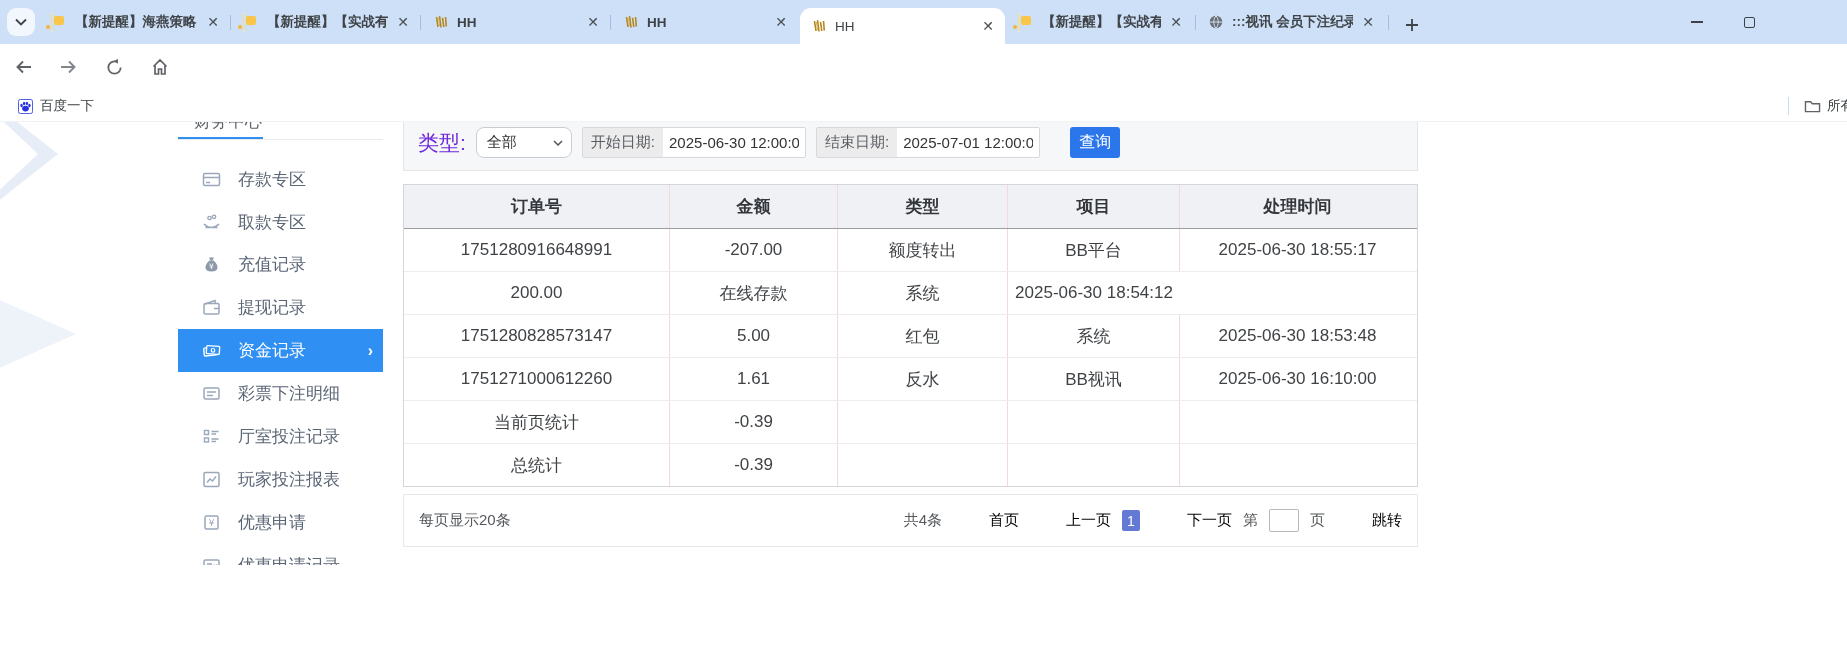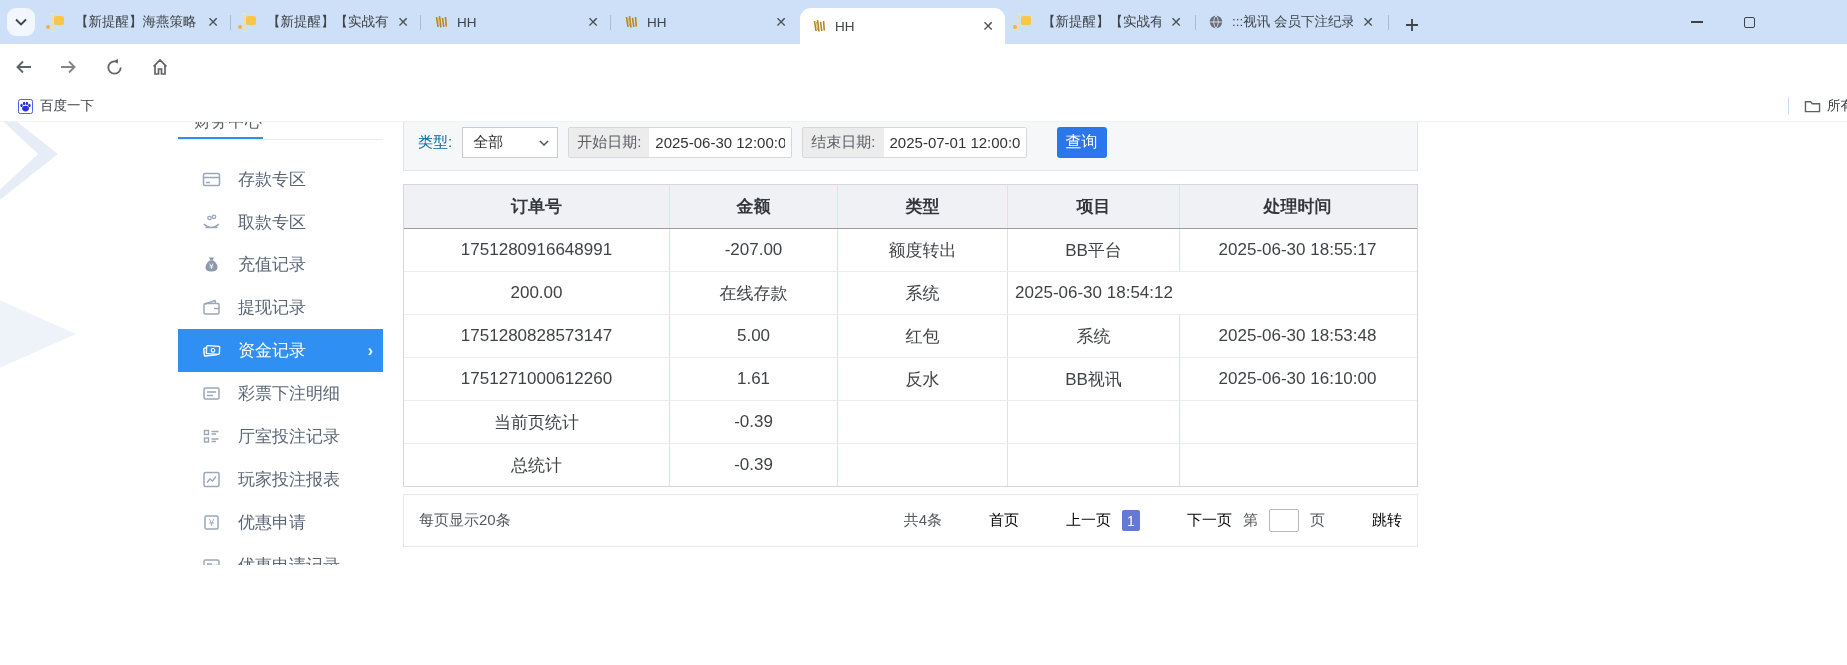--- a/index.html
+++ b/index.html
@@ -6,21 +6,21 @@
   body { background:#666; }
   .screen { position:relative; width:1847px; height:665px; background:#fff;
     font-family:"Liberation Sans","DejaVu Sans",sans-serif; overflow:hidden; }
 
   
   .tabbar { position:absolute; left:0; top:0; width:1847px; height:44px; background:#cde0f8; }
   .tabsearch-btn { position:absolute; left:7px; top:8px; width:28px; height:28px; border-radius:9px;
     background:#f2f6fd; display:flex; align-items:center; justify-content:center; cursor:pointer; }
   .tab { position:absolute; top:8px; height:36px; display:flex; align-items:center;
     padding:0 8px 0 11px; cursor:pointer; overflow:hidden; }
-  .tab.inactive { height:30px; top:7px; }
+  .tab.inactive { height:30px; top:7px;font-weight:bold; }
   .tab.active { background:#fff; border-radius:11px 11px 0 0; }
   .tab .favicon { flex:0 0 16px; width:16px; height:16px; margin-right:8px; position:relative; }
   .tab .t-title { flex:1; font-size:13.5px; color:#3f4347; white-space:nowrap; overflow:hidden; }
   .tab .t-close { flex:0 0 18px; width:18px; height:18px; margin-left:6px; border-radius:50%;
     display:flex; align-items:center; justify-content:center; font-size:14px; color:#4a4e53; }
   .tab-divider { position:absolute; top:15px; width:1px; height:15px; background:#a4bcdf; }
   .fav-comment { width:16px; height:16px; background:#fff; border:1px solid #ecdfae; border-radius:3px; position:relative; }
   .fav-comment i { position:absolute; left:2px; top:2px; width:10px; height:9px; background:#f7c64a; border-radius:2px; display:block; }
   .fav-comment b { position:absolute; right:2px; bottom:2px; width:4px; height:4px; background:#f3b33c; border-radius:50%; display:block; }
   .newtab-btn { position:absolute; left:1398px; top:11px; width:28px; height:28px; border-radius:50%;
@@ -64,22 +64,22 @@
   .side-item .lbl { font-size:17px; color:#5a6575; margin-left:17px; white-space:nowrap; }
   .side-item.active { background:#2f8ff2; }
   .side-item.active .lbl { color:#fff; }
   .side-item .chev { position:absolute; right:10px; color:#fff; font-size:16px; font-weight:bold; }
   .sicon { width:19px; height:19px; flex:0 0 19px; }
 
   
   .filterbox { position:absolute; left:403px; top:-14px; width:1015px; height:63px; background:#f6f7f8;
     border:1px solid #e3e4e6; }
   .f-row { position:absolute; left:0; top:18px; width:100%; height:31px; display:flex; align-items:center; }
-  .f-label { font-size:15px; color:#0369a1; }
-  .f-select { width:96px; height:31px; background:#fff; border:1px solid #c9ccd0; border-radius:0;
+  .f-label { font-size:21px; color:#6d28d9; }
+  .f-select { width:96px; height:31px; background:#fff; border:1px solid #c9ccd0; border-radius:8px;
     display:flex; align-items:center; justify-content:space-between; padding:0 8px 0 10px;
     font-size:15px; color:#333; cursor:pointer; }
   .f-group { display:flex; height:31px; border:1px solid #d6d8db; border-radius:2px; overflow:hidden; }
   .f-chip { background:#ececec; display:flex; align-items:center; padding:0 8px; font-size:15px; color:#5a5e63; }
   .f-input { width:142px; background:#fff; border:none; outline:none; font-size:15px; color:#333;
     padding:0 6px; font-family:inherit; }
   .f-btn { width:50px; height:31px; background:#2b76ea; color:#fff; font-size:16px; border:none;
     border-radius:3px; cursor:pointer; font-family:inherit; }
 
   

